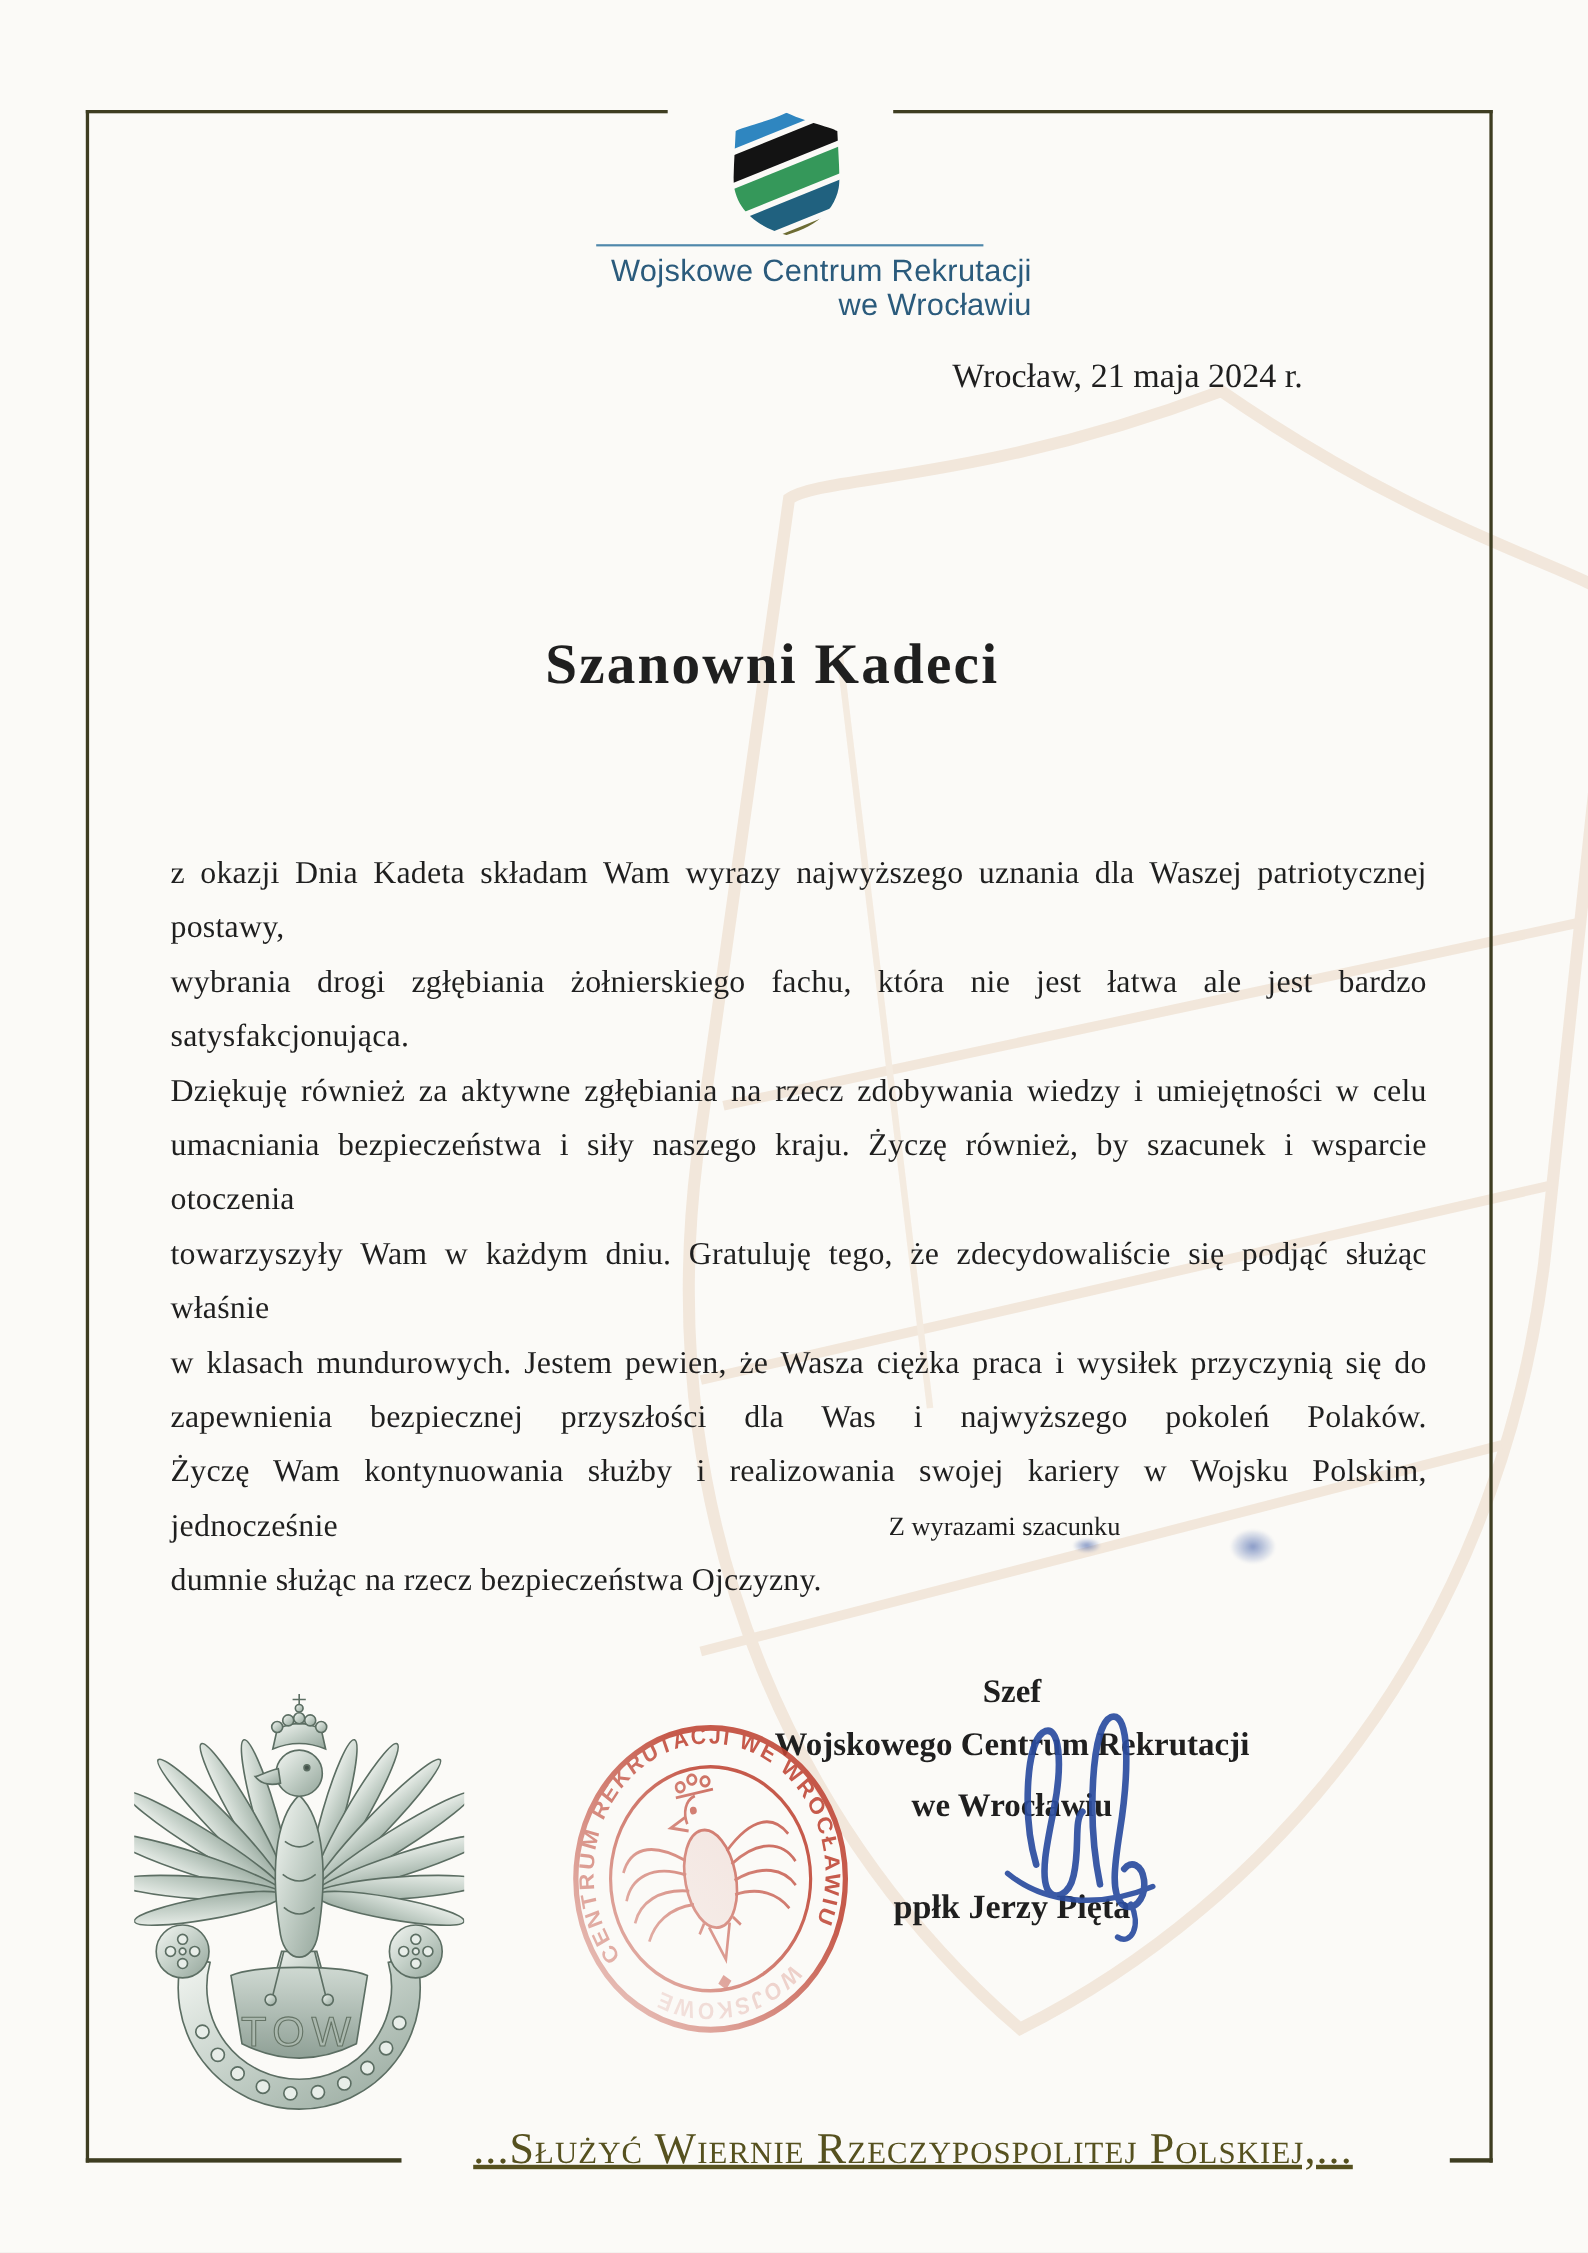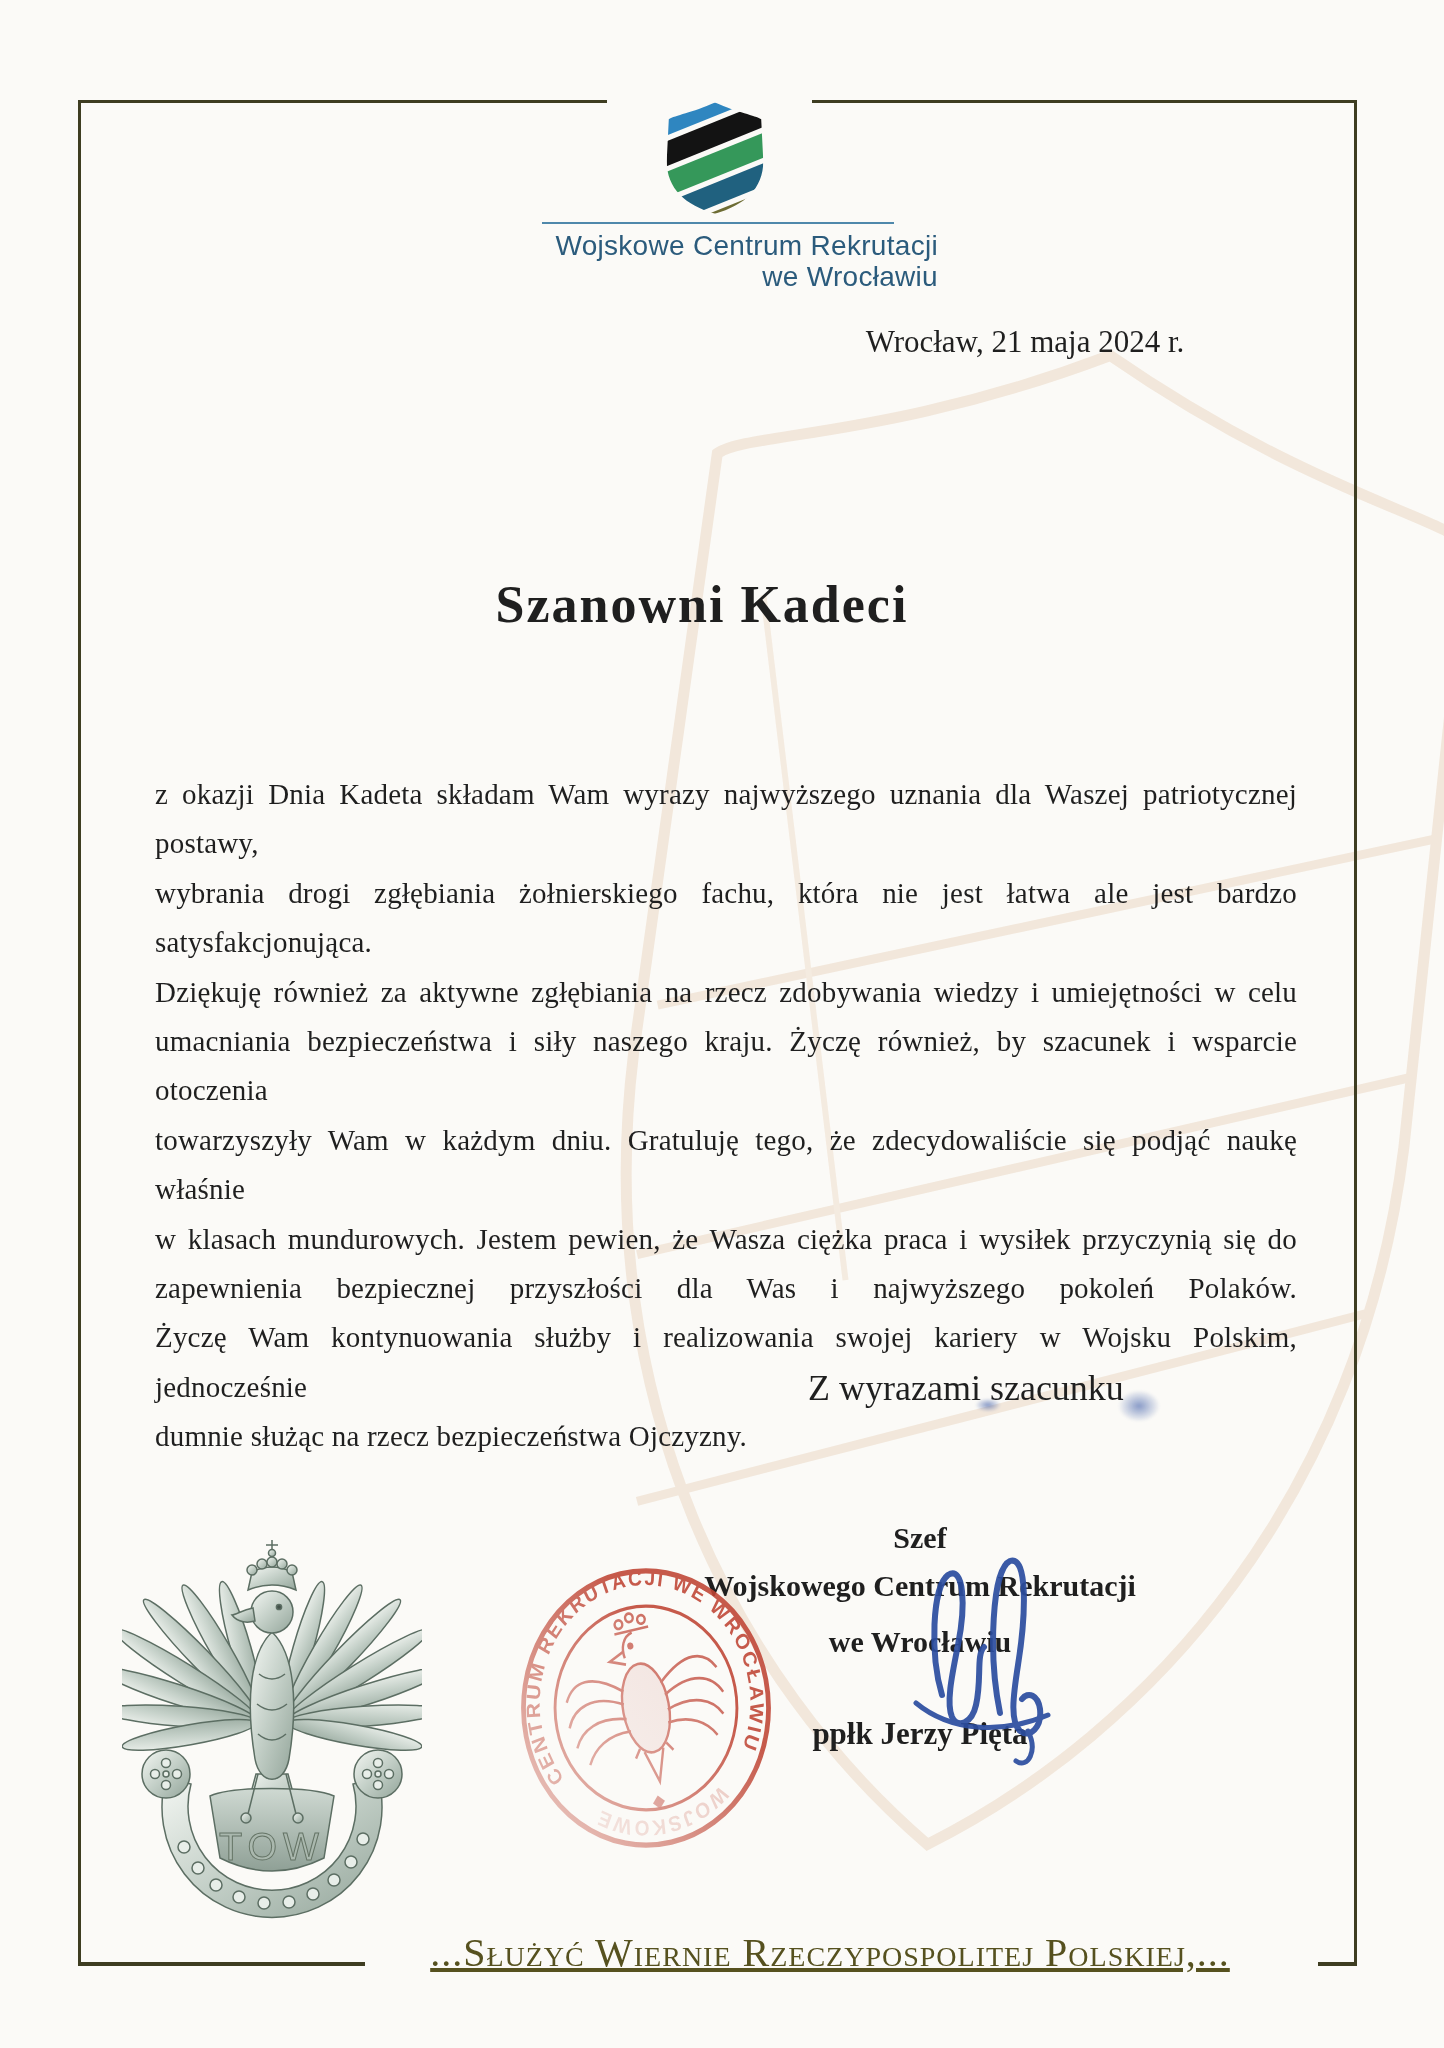--- a/index.html
+++ b/index.html
@@ -20,21 +20,21 @@
   #date{left:780px;top:322px;width:490px;text-align:center;font-size:31px;line-height:40px;}
   
   #salutation{left:0;top:574px;width:1404px;text-align:center;
     font-size:52px;line-height:62px;font-weight:700;letter-spacing:2px;}
   
   #body{left:155px;top:770px;width:1142px;}
   .body-line{font-size:29px;line-height:49.4px;letter-spacing:.2px;
     text-align:justify;text-align-last:justify;white-space:normal;}
   .body-line.last{text-align-last:left;}
   
-  #closing{left:808px;top:1368px;width:400px;font-size:36px;line-height:40px;}
+  #closing{left:808px;top:1368px;width:400px;font-size:24px;line-height:40px;}
   .sigline{left:670px;width:500px;text-align:center;font-weight:700;font-size:30px;line-height:40px;}
   #sig-name{font-size:31px;}
   
   #footer-motto{left:330px;top:1930px;width:1000px;text-align:center;
     font-variant:small-caps;font-size:40px;line-height:46px;letter-spacing:1px;
     color:var(--footer-olive,#56511f);text-decoration:underline;}
   
   .smudge{position:absolute;border-radius:50%;filter:blur(1.2px);
     background:radial-gradient(closest-side,rgba(43,77,160,.55),rgba(43,77,160,0));}
   svg text{font-family:"Liberation Sans",sans-serif;}
@@ -86,21 +86,21 @@
 
   <div class="abs" id="date">Wrocław, 21 maja 2024 r.</div>
 
   <div class="abs" id="salutation">Szanowni Kadeci</div>
 
   <div class="abs" id="body">
     <div class="body-line">z okazji Dnia Kadeta składam Wam wyrazy najwyższego uznania dla Waszej patriotycznej postawy,</div>
     <div class="body-line">wybrania drogi zgłębiania żołnierskiego fachu, która nie jest łatwa ale jest bardzo satysfakcjonująca.</div>
     <div class="body-line">Dziękuję również za aktywne zgłębiania na rzecz zdobywania wiedzy i umiejętności w celu</div>
     <div class="body-line">umacniania bezpieczeństwa i siły naszego kraju. Życzę również, by szacunek i wsparcie otoczenia</div>
-    <div class="body-line">towarzyszyły Wam w każdym dniu. Gratuluję tego, że zdecydowaliście się podjąć naukę właśnie</div>
+    <div class="body-line">towarzyszyły Wam w każdym dniu. Gratuluję tego, że zdecydowaliście się podjąć służąc właśnie</div>
     <div class="body-line">w klasach mundurowych. Jestem pewien, że Wasza ciężka praca i wysiłek przyczynią się do</div>
     <div class="body-line">zapewnienia bezpiecznej przyszłości dla Was i najwyższego pokoleń Polaków.</div>
     <div class="body-line">Życzę Wam kontynuowania służby i realizowania swojej kariery w Wojsku Polskim, jednocześnie</div>
     <div class="body-line last">dumnie służąc na rzecz bezpieczeństwa Ojczyzny.</div>
   </div>
 
   <div class="abs" id="closing">Z wyrazami szacunku</div>
   <div class="smudge" style="left:975px;top:1398px;width:26px;height:14px;"></div>
   <div class="smudge" style="left:1118px;top:1390px;width:42px;height:32px;"></div>
 

